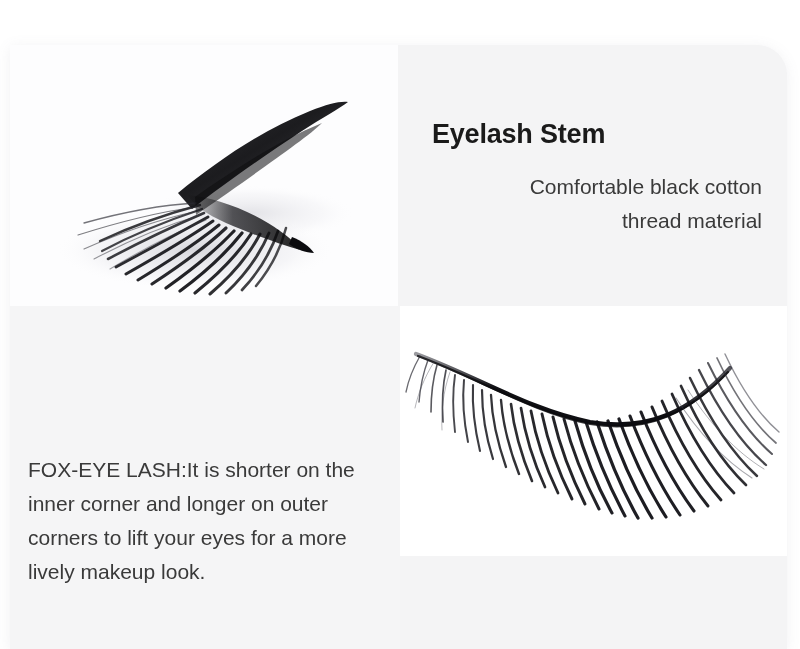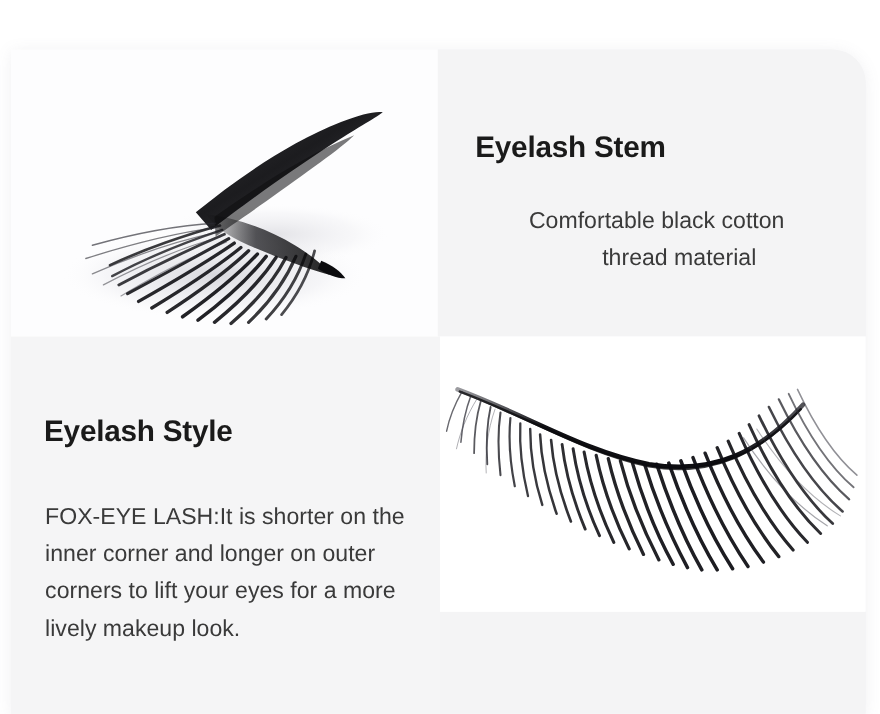--- a/index.html
+++ b/index.html
@@ -83,29 +83,29 @@
     position: absolute;
     font-size: 21px;
     line-height: 34px;
     color: #3a3a3a;
     font-weight: normal;
   }
 
   .stem-heading { left: 432px; top: 96px; }
   .stem-body {
     left: 432px;
-    top: 184px;
+    top: 170px;
     width: 330px;
-    text-align: center;
+    text-align: right;
   }
   .stem-body .line2 { padding-left: 8px; display: block; margin-left: 33px; }
 
   .style-heading { left: 40px; top: 354px; }
   .style-body {
-    left: 41px;
+    left: 28px;
     top: 417px;
     width: 362px;
     margin-top: 36px;
   }
 
   
   .lash-svg { display: block; }
 
   
   .page-shadow {
@@ -188,21 +188,20 @@
 
   <h2 class="heading stem-heading">Eyelash Stem</h2>
 
   <div class="body-text stem-body">
     <span>Comfortable black cotton</span>
     <span class="line2">thread material</span>
   </div>
 
   <div class="panel card-bottom-text"></div>
 
-  <h2 class="heading style-heading">Eyelash Style</h2>
 
   <p class="body-text style-body">FOX-EYE LASH:It is shorter on the inner corner and longer on outer corners to lift your eyes for a more lively makeup look.</p>
 
   <div class="panel card-bottom-strip"></div>
 
   <div class="panel card-bottom-photo">
     <svg class="lash-svg" width="387" height="250" viewBox="0 0 387 250">
       <defs>
         <linearGradient id="bandGrad2" x1="0" y1="0" x2="1" y2="0">
           <stop offset="0%" stop-color="#4a4a52" stop-opacity="0.55"></stop>

